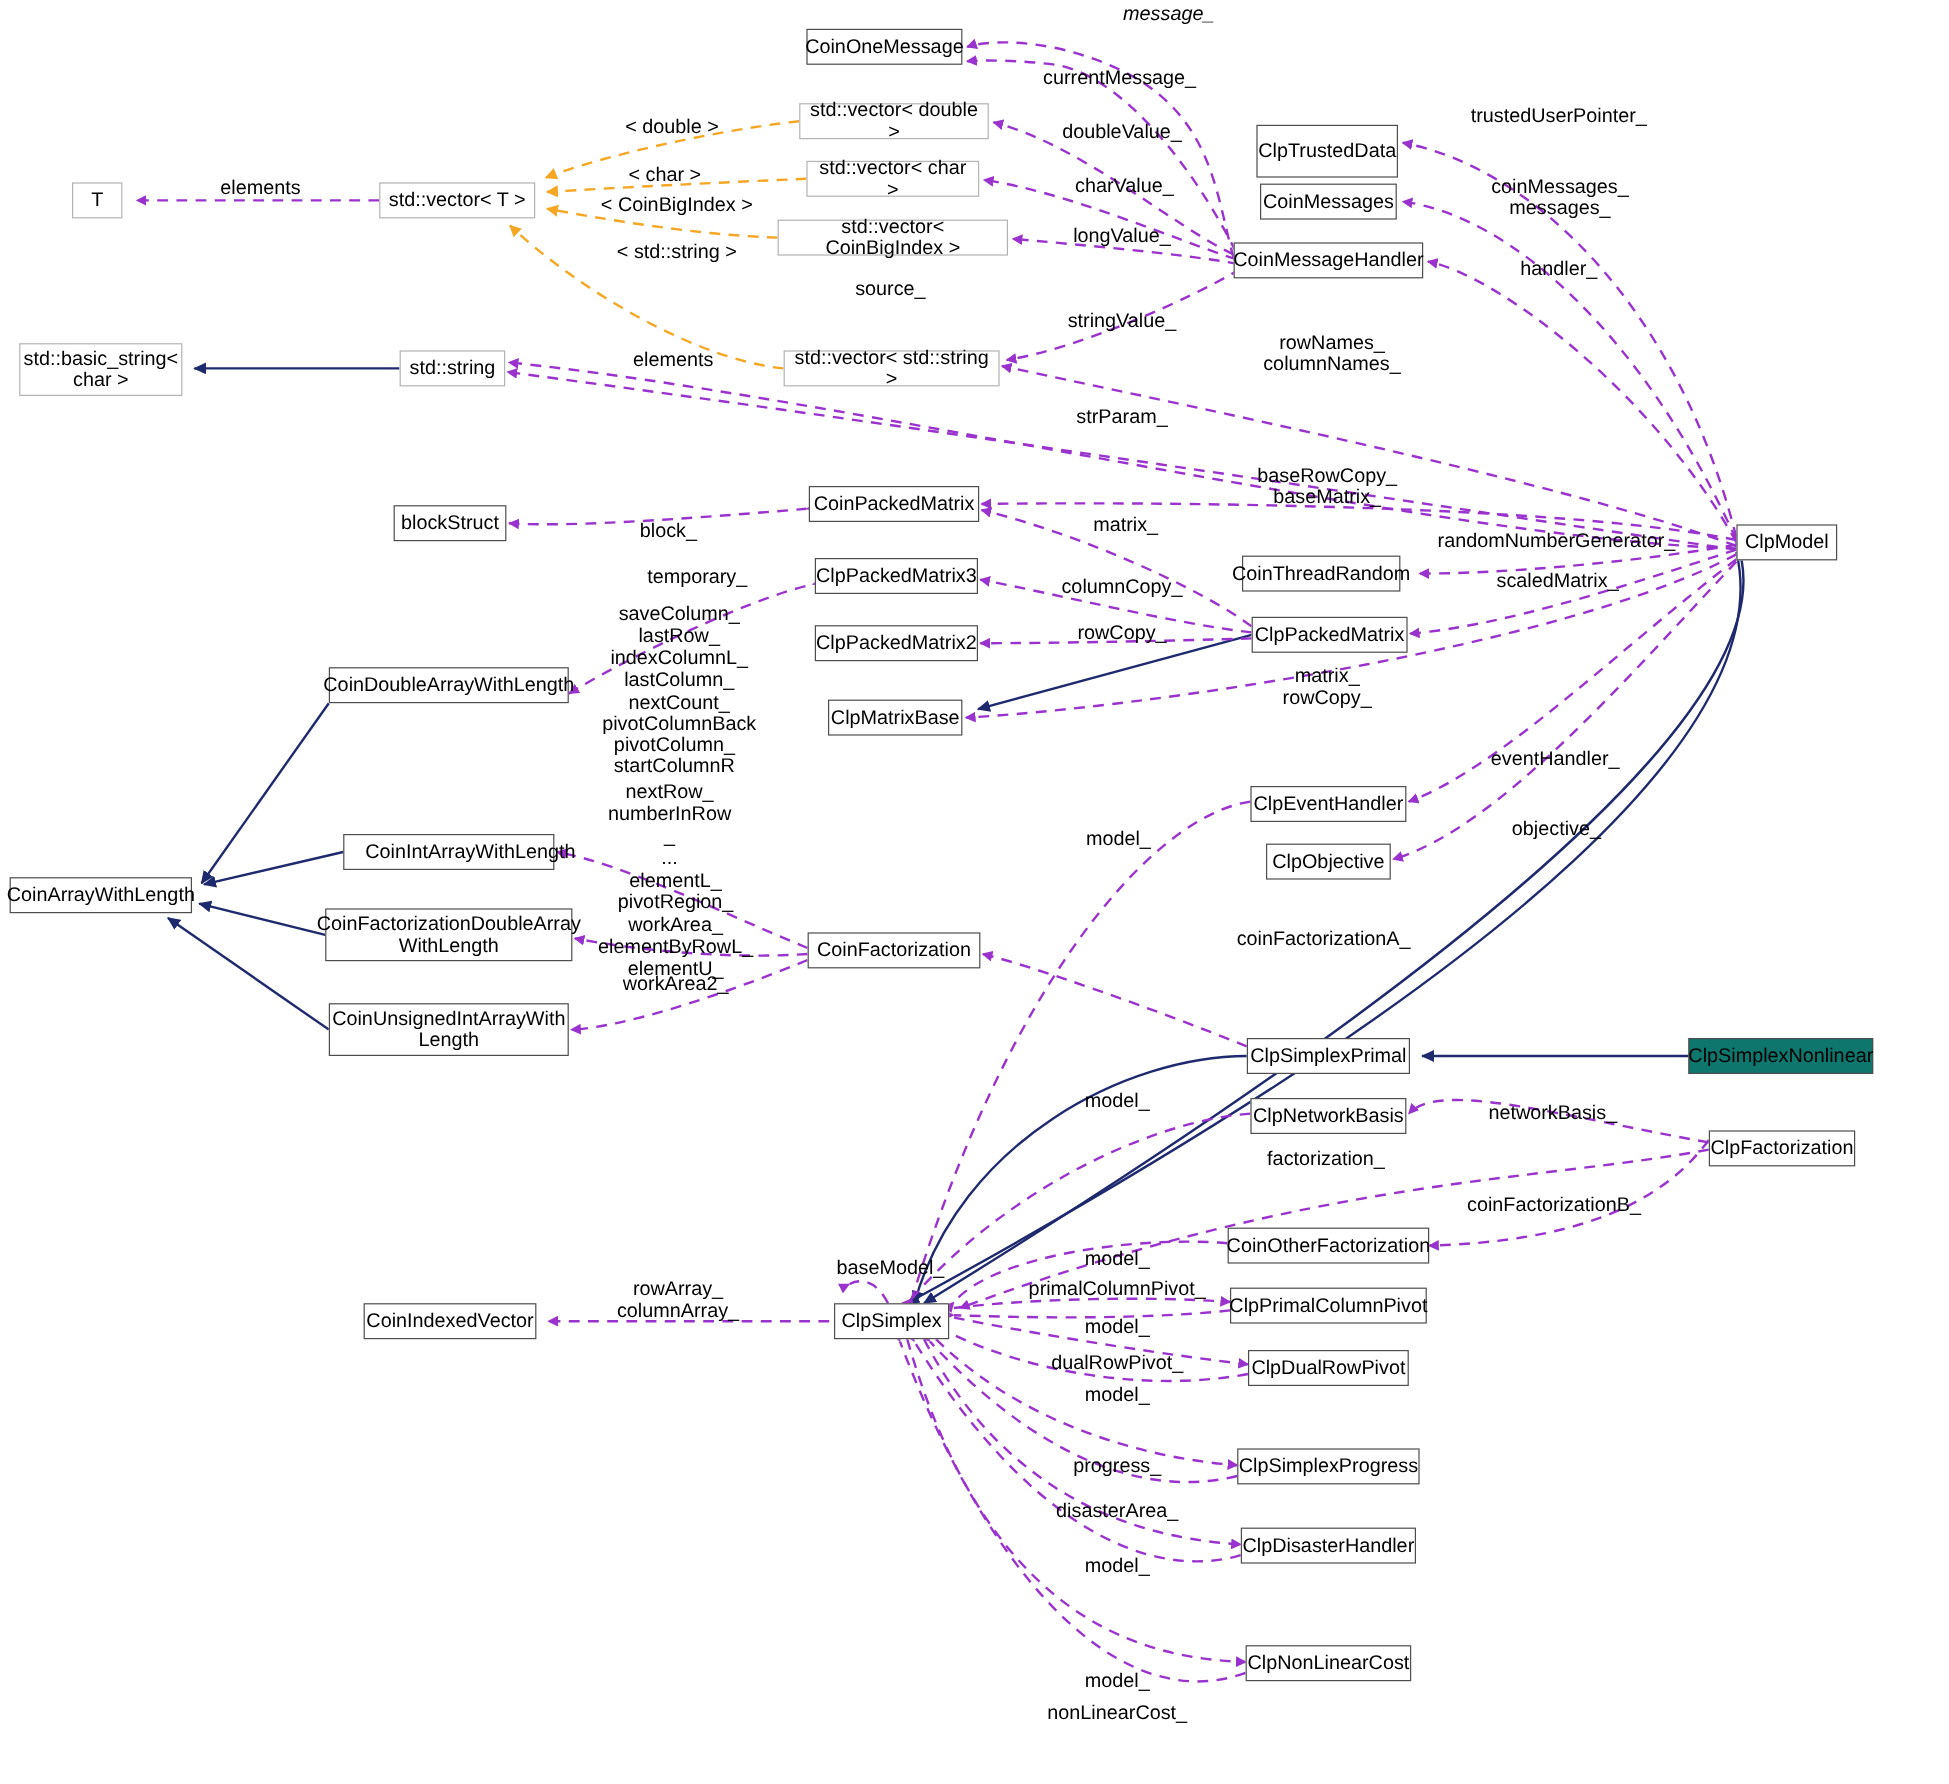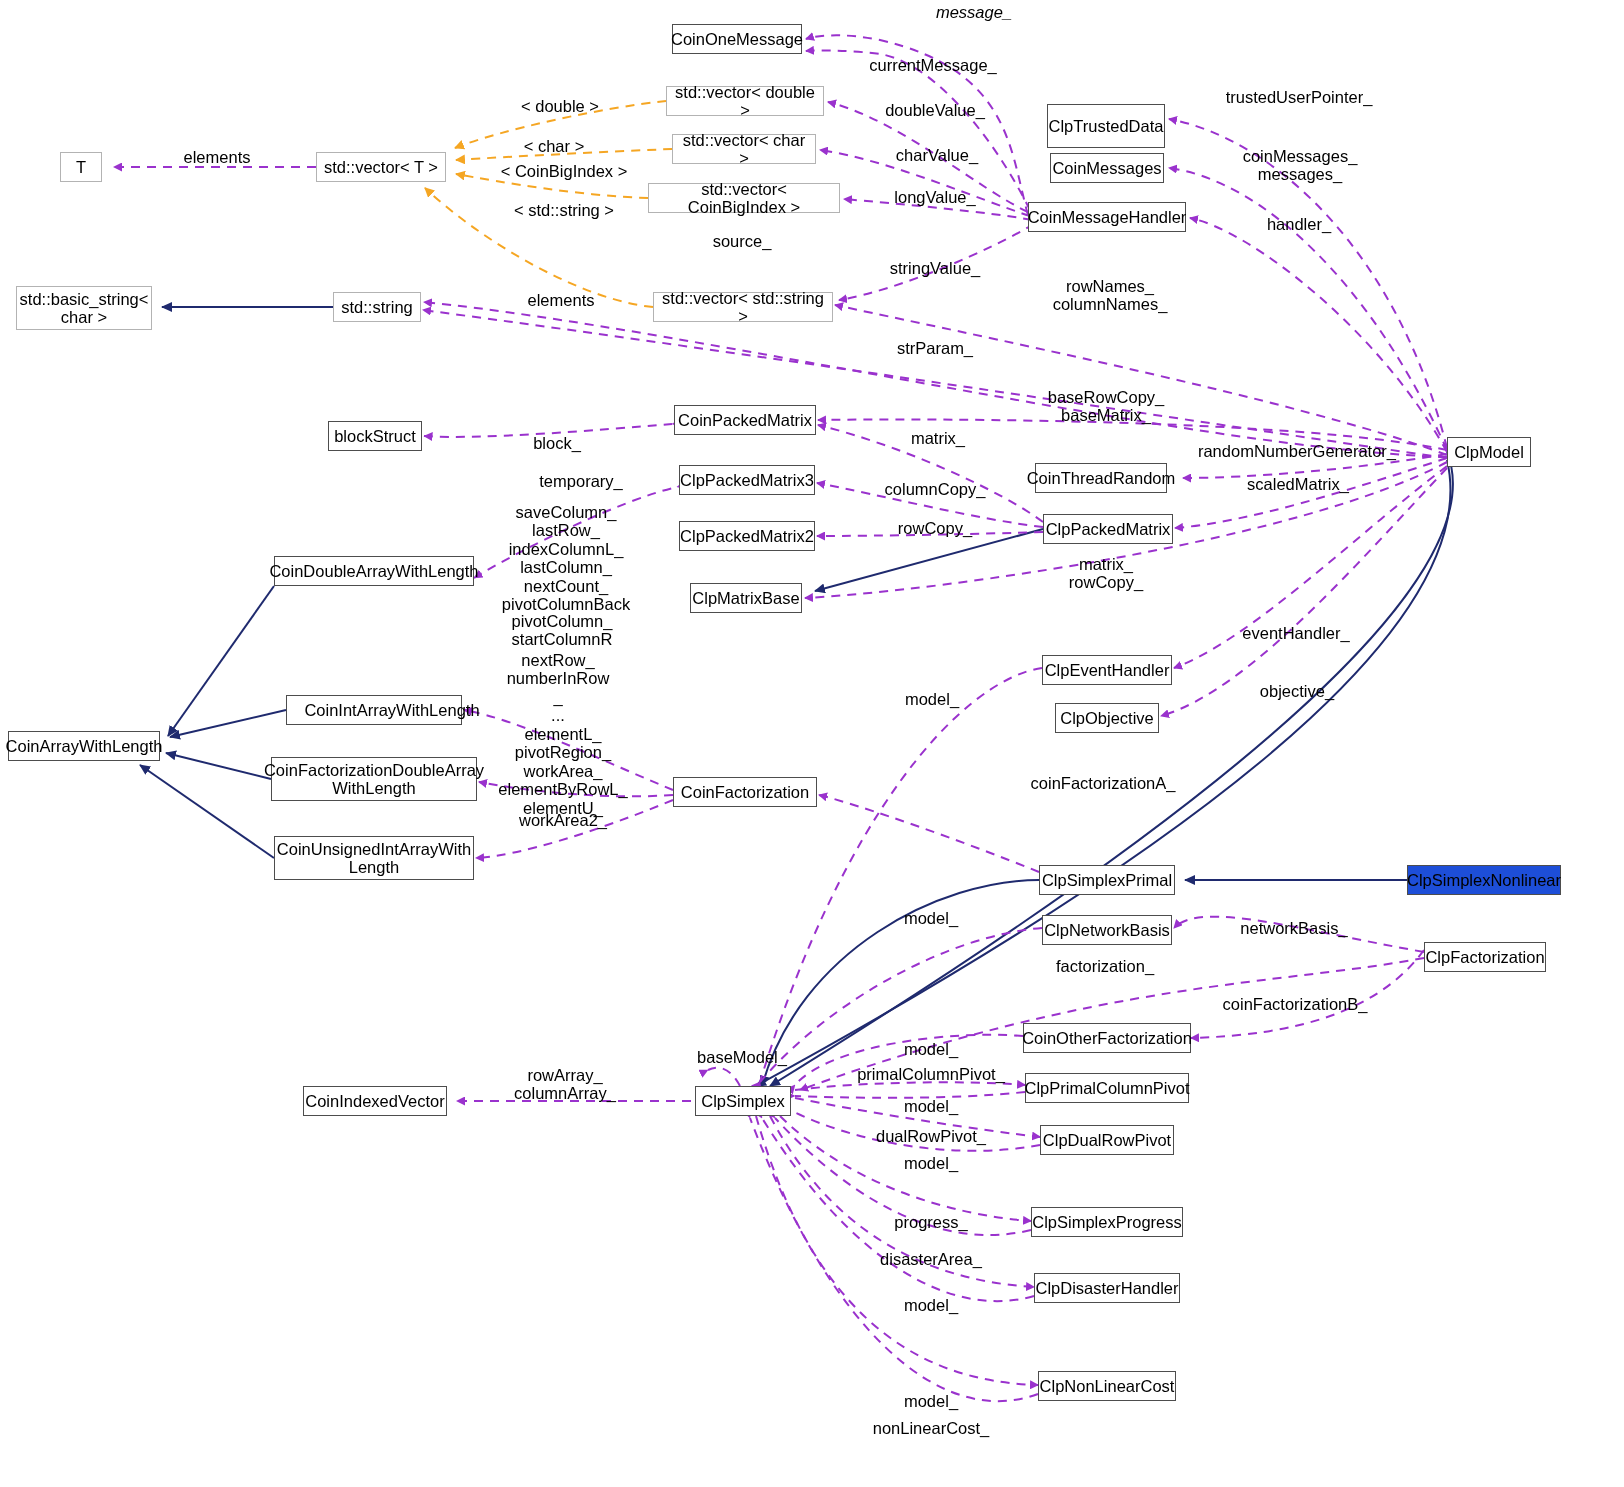--- a/index.html
+++ b/index.html
@@ -15,21 +15,21 @@
     font-size:16.5px;
     line-height:1.12;
     display:flex;
     align-items:center;
     justify-content:center;
     text-align:center;
     white-space:pre-line;
     padding:1px 4px;
   }
   .node.thin{border-color:#b3b3b3;}
-  .node.highlight{background:#1d4ed8;border-color:#4d4d4d;}
+  .node.highlight{background:#0f766e;border-color:#4d4d4d;}
   .edge-label{
     position:absolute;
     font-size:16.5px;
     color:#000;
     text-align:center;
     line-height:1.12;
     white-space:pre-line;
     transform:translate(-50%,-50%);
     pointer-events:none;
   }

